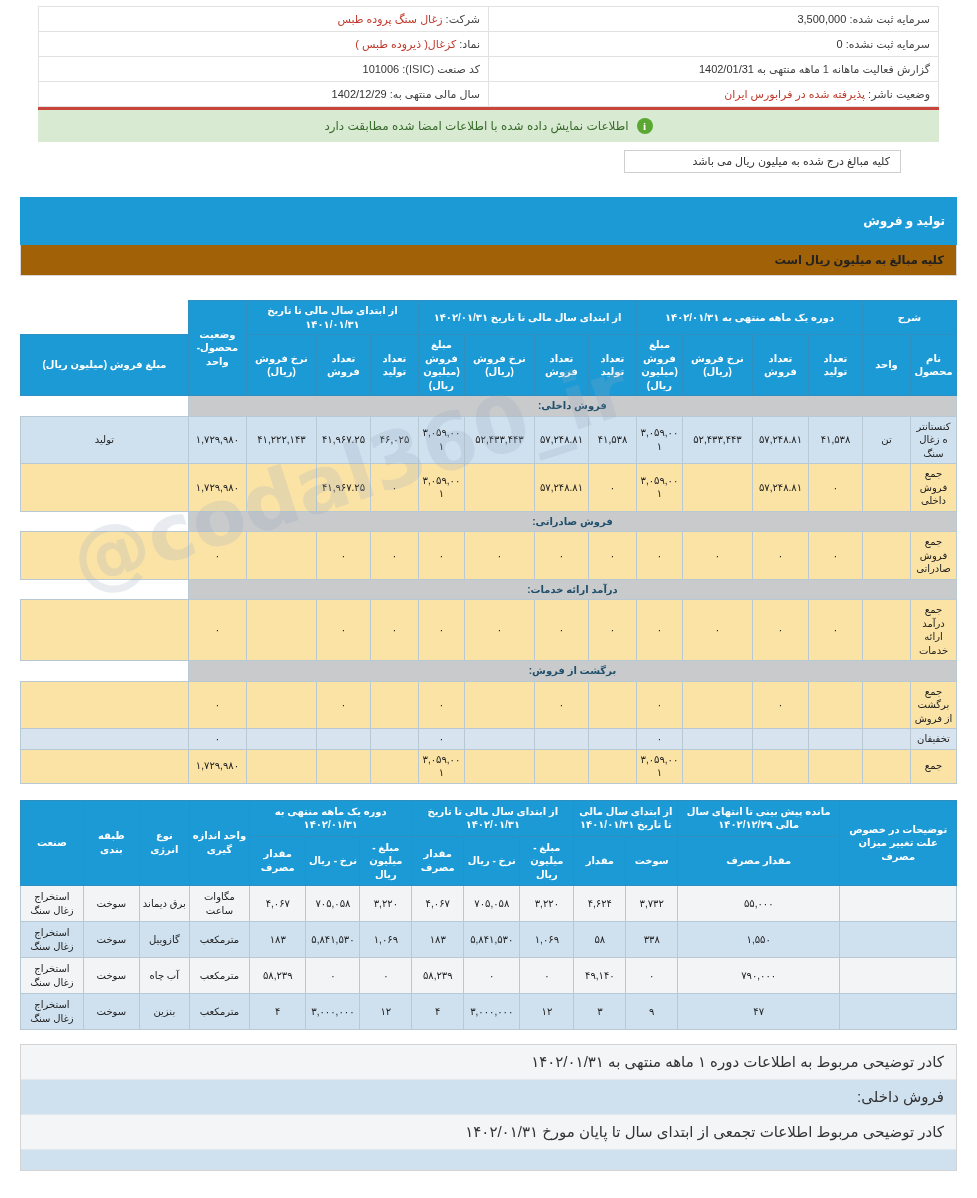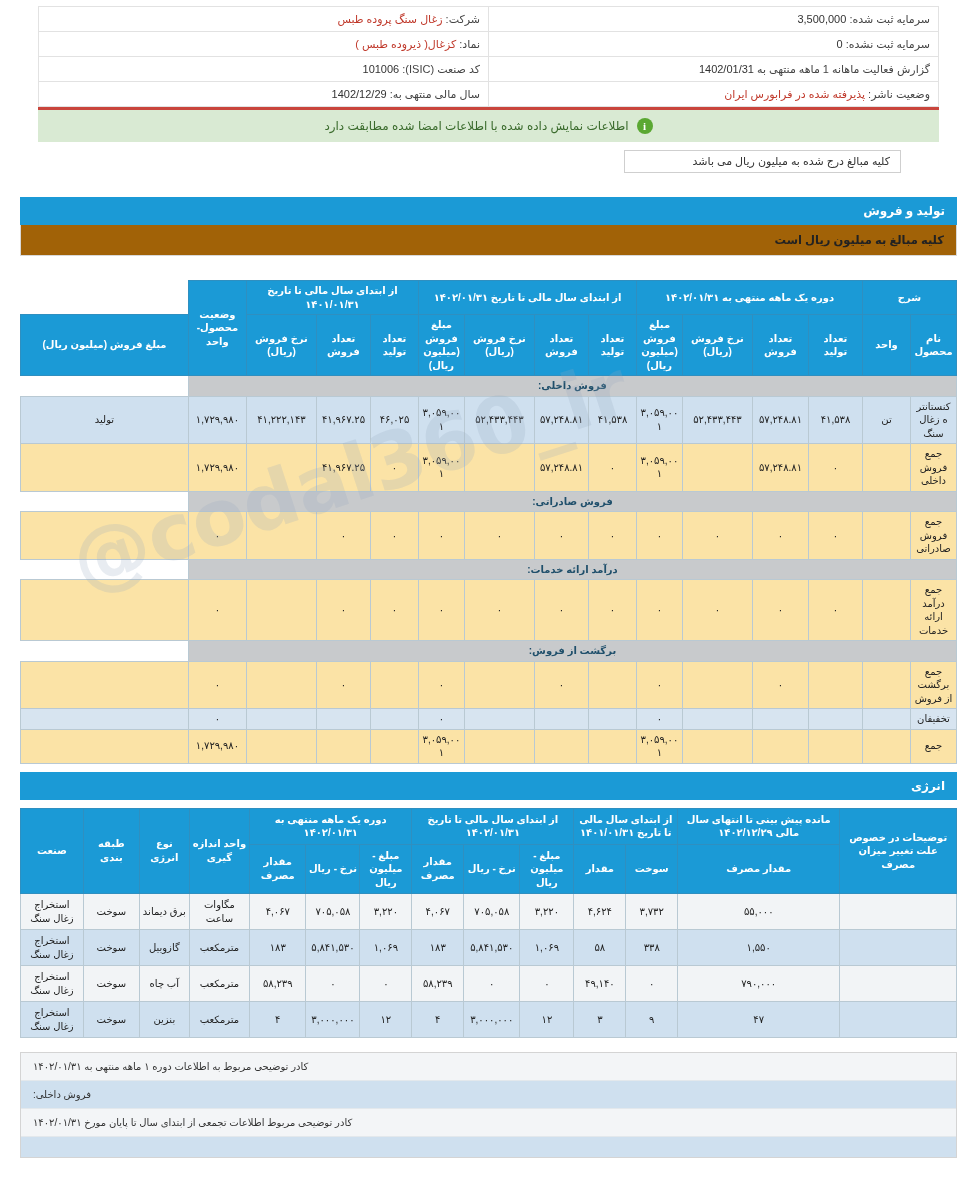--- a/index.html
+++ b/index.html
@@ -60,21 +60,21 @@
     background:#fff;
   }
 
   
   .sec{margin:0 20px;}
   .sec-title{
     background:#1b9ad6;
     color:#fff;
     font-weight:bold;
     font-size:12px;
-    padding:7px 12px;
+    padding:17px 12px;
     text-align:right;
   }
   .sec-sub{
     border:1px solid #d8d8d8;
     border-top:none;
     background:#a16207;
     font-weight:bold;
     font-size:11.5px;
     padding:8px 12px;
     text-align:right;
@@ -128,22 +128,22 @@
   table.energy thead th{
     background:#1b9ad6;color:#fff;font-weight:bold;border-color:#2f8fc0;
   }
   table.energy tbody tr.odd td{background:#f2f4f6;}
   table.energy tbody tr.even td{background:#cfe0ef;}
 
   
   .foot{margin:14px 20px 20px 20px;border:1px solid #d4d4d4;}
   .foot .row{
     padding:8px 12px;
-    font-size:10px;
-    text-align:left;
+    font-size:15px;
+    text-align:right;
     color:#333;
     border-bottom:1px solid #e3e8ec;
   }
   .foot .row:last-child{border-bottom:none;}
   .foot .row.a{background:#f3f5f7;}
   .foot .row.b{background:#cfe0ef;}
   .foot .row.empty{height:12px;padding:4px;}
 
   .gap{height:16px;}
   .gap-sm{height:8px;}
@@ -415,23 +415,20 @@
             <td class="r-sum num"></td>
             <td class="r-sum num">۱,۷۲۹,۹۸۰</td>
             <td class="r-sum"></td>
           </tr>
         </tbody>
     </table>
   </div>
 
   <div class="gap-sm"></div>
 
-  <div class="sec">
-    <div class="sec-title">انرژی</div>
-  </div>
 
   <div class="gap-sm"></div>
 
   <div class="sec">
     <table class="energy">
       <colgroup>
         <col style="width:108px">
           <col style="width:150px">
           <col style="width:48px">
           <col style="width:48px">

